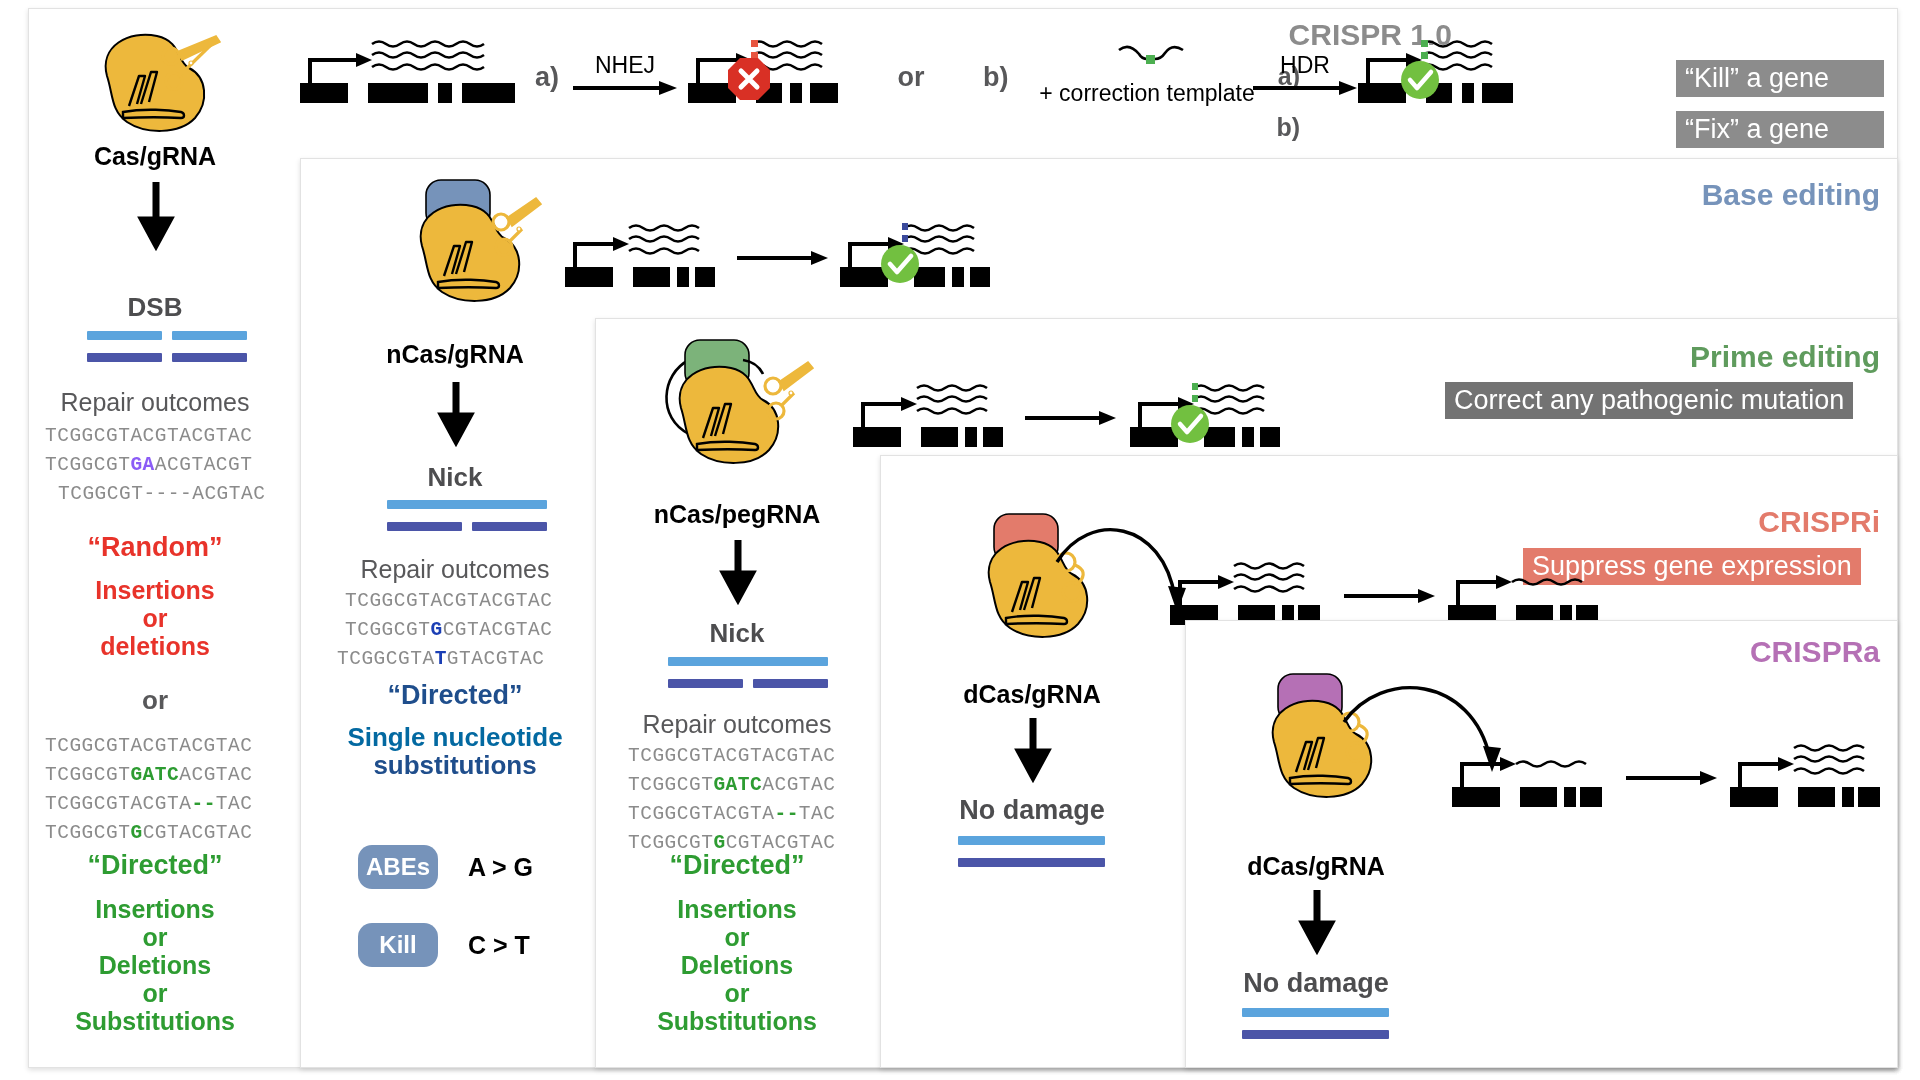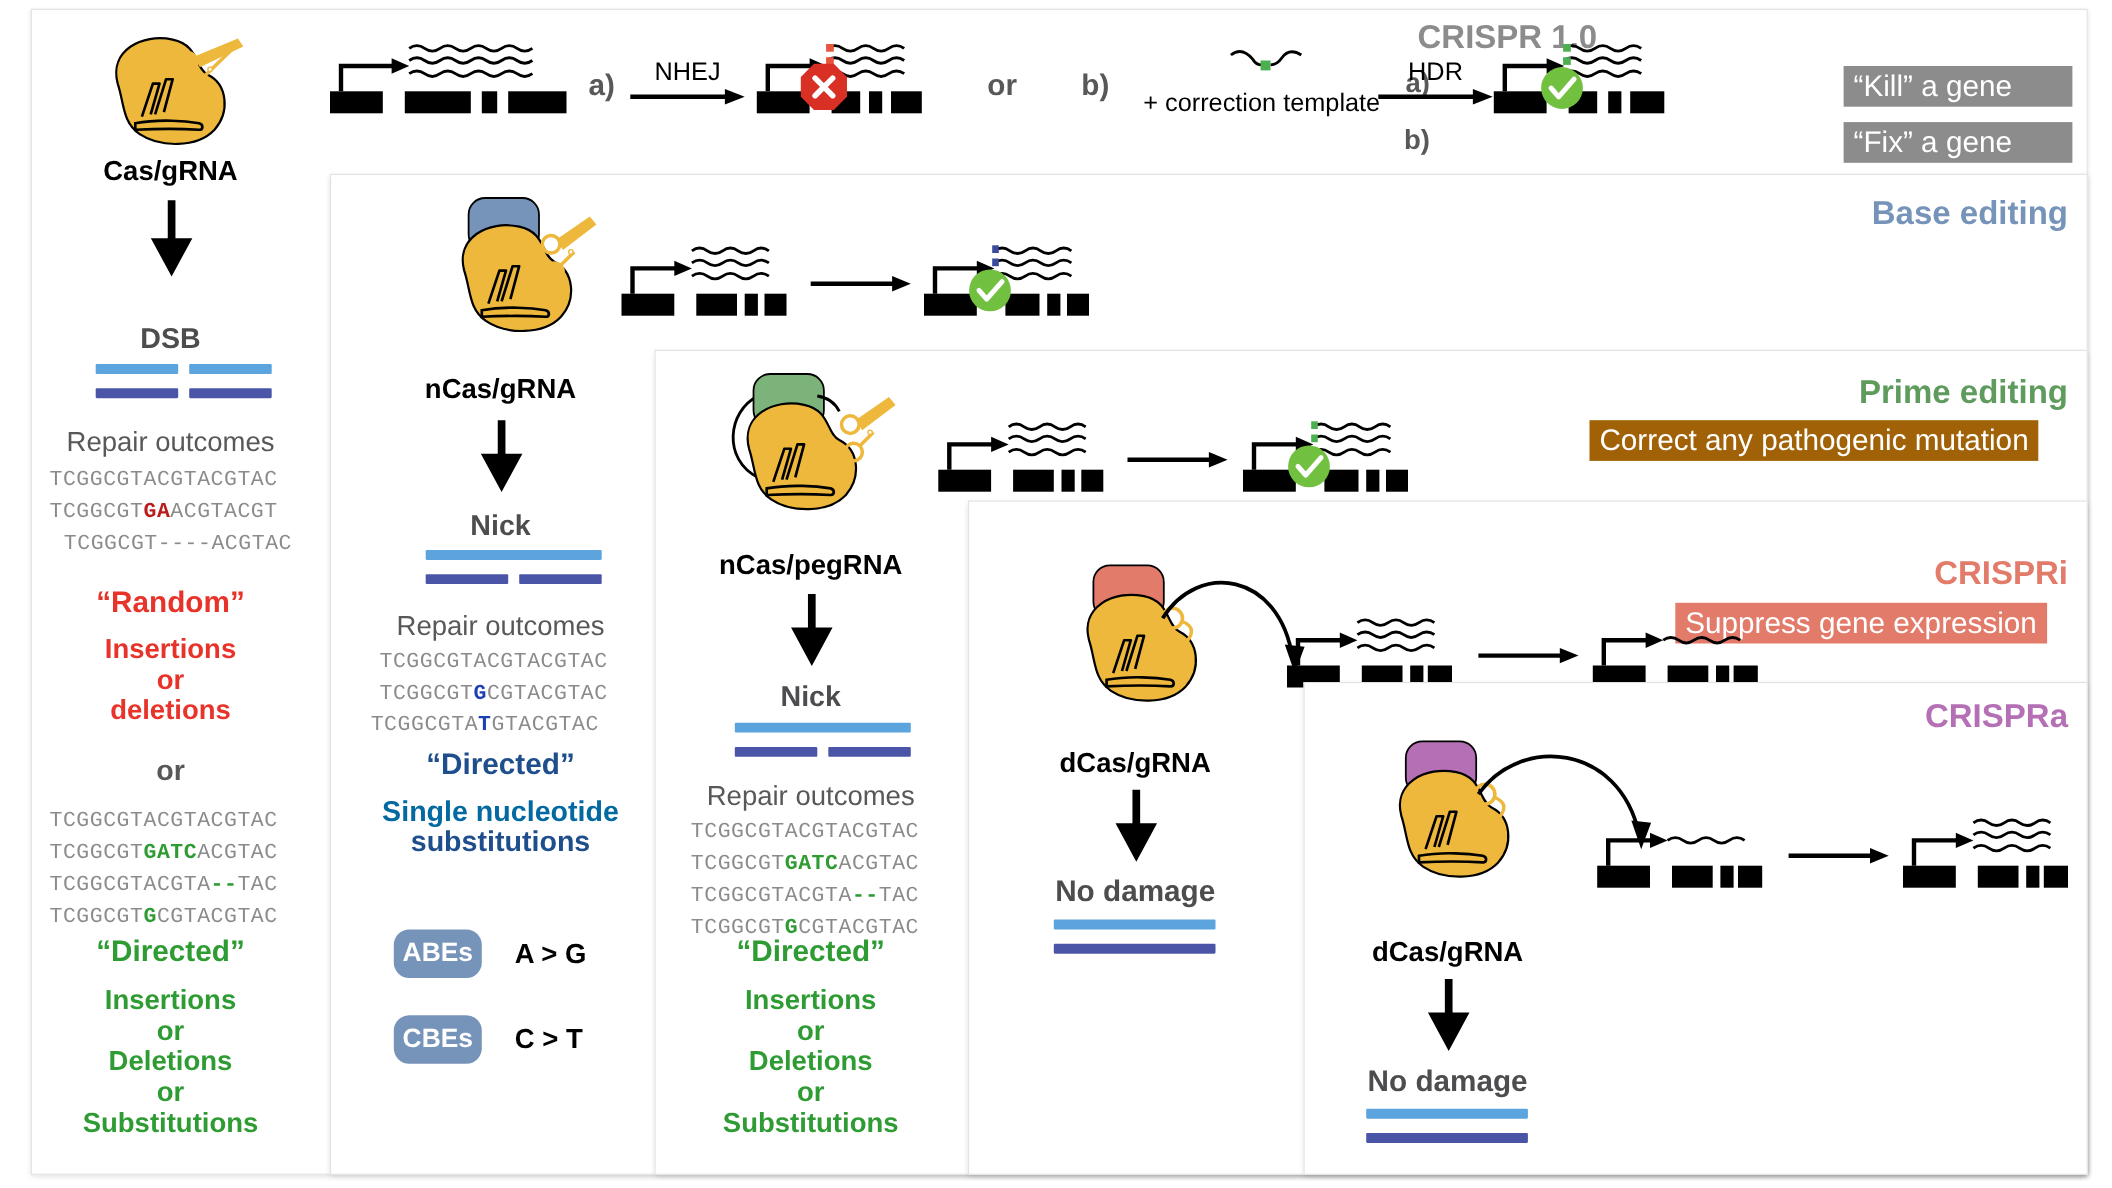--- a/index.html
+++ b/index.html
@@ -15,21 +15,21 @@
   .abs{position:absolute;}
   .t{position:absolute;white-space:nowrap;}
   .bold{font-weight:bold;}
   .ctr{transform:translateX(-50%);text-align:right;}
 
   .title-tag{position:absolute;font-weight:bold;text-align:right;white-space:nowrap;}
   .banner{position:absolute;color:#fff;font-size:27px;padding:3px 9px;white-space:nowrap;}
 
   .seq{position:absolute;font-family:"Liberation Mono",monospace;font-size:19.5px;color:#8b8b8b;letter-spacing:.5px;white-space:pre;}
   .seq b{font-weight:bold;}
-  .r{color:#b91c1c;}
+  .r{color:#8b5cf6;}
   .g{color:#2e9c32;}
   .b{color:#1b3fb5;}
 
   .dnabar{position:absolute;height:9px;border-radius:1px;}
   .top-strand{background:#5ba4dd;}
   .bot-strand{background:#4b55a8;}
 
   .lbl-gray{color:#58585a;}
   .heading{font-weight:bold;color:#4d4d4f;}
 
@@ -242,21 +242,21 @@
       <div class="seq" style="left: 337px; top: 648px;">TCGGCGTA<b class="b">T</b>GTACGTAC</div>
     </div>
   <div class="t bold ctr" style="left:455px;top:680px;font-size:27px;color:#1f4e8c;">“Directed”</div>
   <div id="base-desc">
       <div class="t bold ctr" style="left: 455px; top: 722px; font-size: 26px; color: #0369a1;">Single nucleotide</div>
       <div class="t bold ctr" style="left: 455px; top: 750px; font-size: 26px; color: rgb(31, 78, 140);">substitutions</div>
     </div>
   <div id="base-editors">
       <div class="badge" style="left: 358px; top: 845px; width: 80px; height: 44px;">ABEs</div>
       <div class="t bold" style="left: 468px; top: 853px; font-size: 25px;">A &gt; G</div>
-      <div class="badge" style="left: 358px; top: 923px; width: 80px; height: 44px;">CBEs</div>
+      <div class="badge" style="left: 358px; top: 923px; width: 80px; height: 44px;">Kill</div>
       <div class="t bold" style="left: 468px; top: 931px; font-size: 25px;">C &gt; T</div>
     </div>
 
   <div class="abs" style="left:565px;top:222px;">
     <svg width="150" height="75" viewBox="0 0 150 75">
       <path d="M10 45 L10 22 L52 22" stroke="#000" stroke-width="4" fill="none"></path>
       <path d="M48 15 L64 22 L48 29 Z" fill="#000"></path>
       <rect x="0" y="45" width="48" height="20" fill="#000"></rect>
       <rect x="68" y="45" width="37" height="20" fill="#000"></rect>
       <rect x="112" y="45" width="12" height="20" fill="#000"></rect>
@@ -291,21 +291,21 @@
   <div class="abs" style="left:878px;top:242px;">
     <svg width="44" height="44" viewBox="0 0 44 44">
       <circle cx="22" cy="22" r="19" fill="#72c040"></circle>
       <path d="M12 22 L19 30 L33 14" stroke="#fff" stroke-width="4.5" fill="none" stroke-linecap="round" stroke-linejoin="round"></path>
     </svg>
   </div>
 
   <div class="panel" id="panel-prime"></div>
 
   <div class="title-tag" style="right:40px;top:340px;font-size:30px;color:#5f9b5d;">Prime editing</div>
-  <div class="banner" style="left:1445px;top:382px;background:#a16207;">Correct any pathogenic mutation</div>
+  <div class="banner" style="left:1445px;top:382px;background:#737373;">Correct any pathogenic mutation</div>
 
   <div class="abs" style="left:655px;top:338px;">
     <svg width="160" height="135" viewBox="0 0 160 135">
       <path d="M34 22 C6 36 2 80 34 96" stroke="#000" stroke-width="2.6" fill="none"></path>
       <rect x="30" y="2" width="64" height="48" rx="15" fill="#7cb37a" stroke="#000" stroke-width="1.6"></rect>
       <path d="M88 22 q14 2 20 14" stroke="#000" stroke-width="2.6" fill="none"></path>
       <path d="M26 70 C18 40 48 24 76 30 C100 35 96 56 108 62 C126 71 128 96 114 112 C98 129 64 128 46 116 C30 105 32 88 26 70 Z" fill="#edb83c" stroke="#000" stroke-width="2"></path>
       <path d="M48 100 L58 70 L64 70 L56 98" fill="none" stroke="#000" stroke-width="2.4" stroke-linejoin="round"></path>
       <path d="M60 98 L70 66 L76 66 L68 96" fill="none" stroke="#000" stroke-width="2.4" stroke-linejoin="round"></path>
       <path d="M42 106 C64 102 88 104 100 106 C104 107 104 112 100 112 C84 111 62 111 42 112 Z" fill="none" stroke="#000" stroke-width="2.4"></path>

